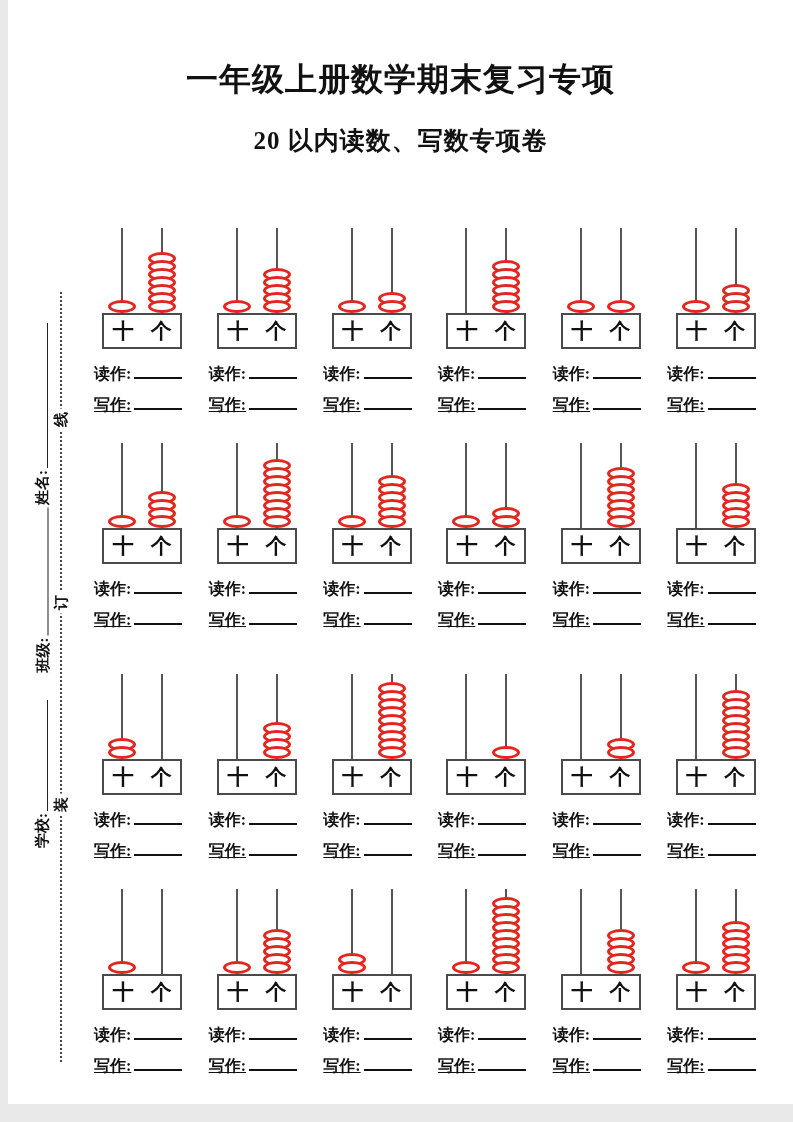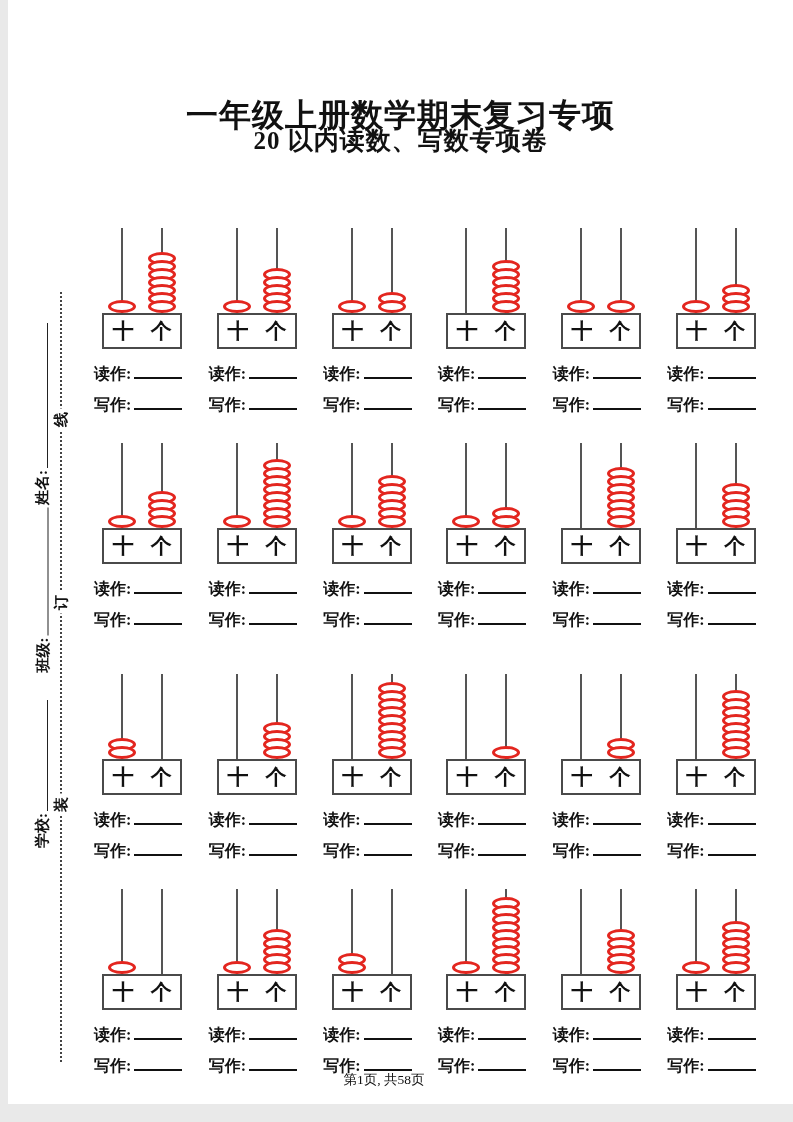--- a/index.html
+++ b/index.html
@@ -2,42 +2,42 @@
 <html style="--bead-color: #e3261f;"><head>
 <meta charset="utf-8">
 <style>
   html, body { margin: 0; padding: 0; background: #e9e9e9; }
   body { width: 793px; height: 1122px; position: relative; overflow: hidden;
          font-family: "Liberation Serif", "DejaVu Serif", serif; color: #111; }
   .sheet { position: absolute; left: 8px; top: 0; width: 785px; height: 1104px; background: #ffffff; }
 
   .page-title, .page-subtitle { position: absolute; left: 0; width: 100%; text-align: center;
          font-weight: bold; letter-spacing: 1px; }
-  .page-title { top: 58px; font-size: 32px; margin-top: 36px; }
+  .page-title { top: 58px; font-size: 32px; }
   .page-subtitle { top: 124px; font-size: 25px; }
   .section-heading { position: absolute; top: 189px; left: 69px; font-size: 17.5px; font-weight: bold; letter-spacing: 1px; }
 
   .ws-rows { position: absolute; left: 0; top: 0; width: 100%; height: 100%; }
   .ws-row { position: absolute; left: 77px; width: 688px; display: grid; grid-template-columns: repeat(6, 1fr); }
   .abacus-cell { display: flex; flex-direction: column; align-items: center; }
   .abacus { width: 80px; position: relative; }
   .rods { position: relative; height: 85px; width: 80px; }
   .rod { position: absolute; bottom: 0; width: 2px; height: 85px; background: #555; }
   .rod.tens { left: 19px; } .rod.ones { left: 59px; }
   .beads { position: absolute; bottom: 0; width: 28px; display: flex; flex-direction: column; justify-content: flex-end; }
   .beads.tens { left: 6px; } .beads.ones { left: 46px; }
   .bead { width: 28px; height: 13px; border: 3.5px solid var(--bead-color, #e3261f);
           border-radius: 50%; background: #fff; box-sizing: border-box; flex: none; }
   .bead + .bead { margin-top: -5px; }
   .frame { width: 80px; height: 36px; border: 2px solid #4a4a4a; box-sizing: border-box; background: #fff;
            display: flex; align-items: center; justify-content: space-around;
            font-size: 21px; font-weight: bold; }
   .answer-line { align-self: flex-start; margin-left: 9px; margin-top: 15px; height: 22px;
                  font-size: 16px; font-weight: bold; white-space: nowrap; }
-  .answer-line.write { margin-top: 9px; }
+  .answer-line.write { margin-top: 9px; text-decoration: underline; }
   .answer-blank { display: inline-block; width: 48px; height: 13px; border-bottom: 2.5px solid #111; margin-left: 3px; }
 
   .side-field { position: absolute; height: 20px; display: flex; align-items: center;
                 transform: rotate(-90deg); font-size: 15px; font-weight: bold; white-space: nowrap; }
   .field-blank-line { flex: 1; height: 10px; border-bottom: 1.5px solid #222; margin-left: 2px; }
   .dotted-line { position: absolute; left: 52px; top: 292px; height: 770px; width: 0; border-left: 2px dotted #444; }
   .binding-char { position: absolute; left: 42px; width: 22px; height: 19px; text-align: center;
                   transform: rotate(-90deg); font-size: 15px; font-weight: bold; background: #fff; line-height: 19px; }
 
   .page-footer { position: absolute; top: 1071px; left: 0; width: 752px; text-align: center; font-size: 13.5px; }
@@ -635,14 +635,13 @@
         <span>十</span>
         <span>个</span>
       </div>
     </div>
     <div class="answer-line read"><span>读作:</span><span class="answer-blank"></span></div>
     <div class="answer-line write"><span>写作:</span><span class="answer-blank"></span></div>
   </div>
 </div>
     </div>
 
-  <div class="page-footer">第1页, 共58页</div>
 </div>
 
 </body></html>

